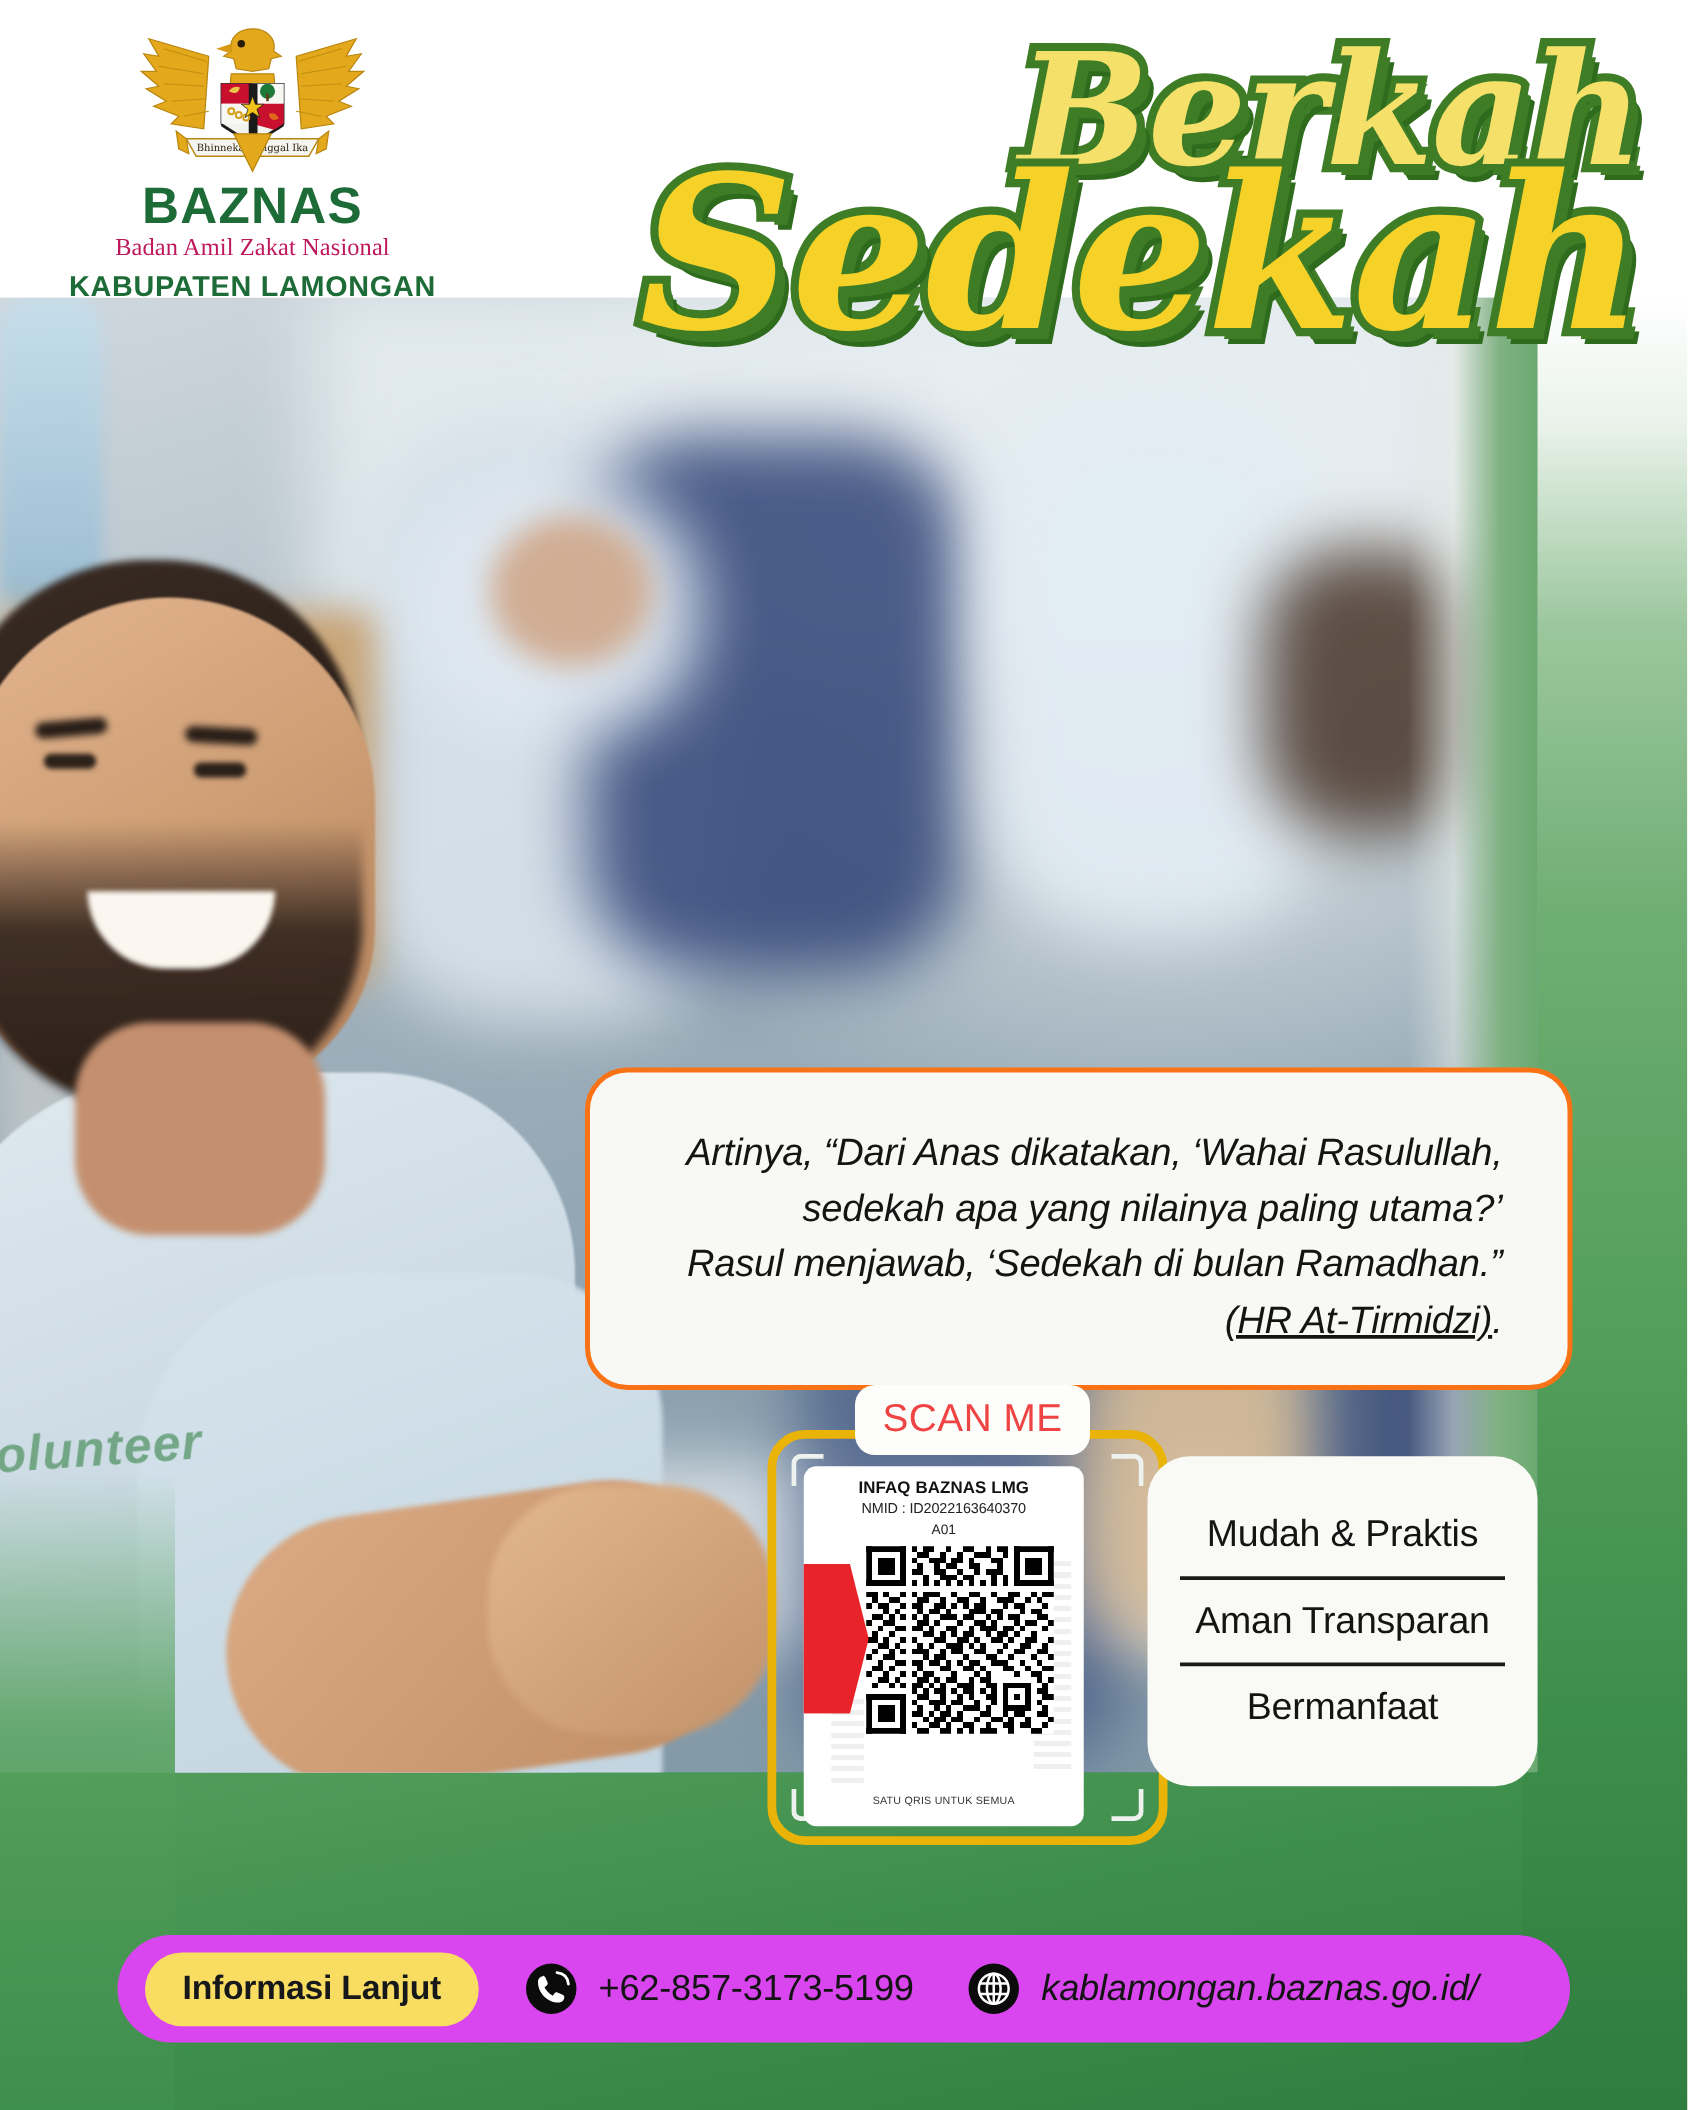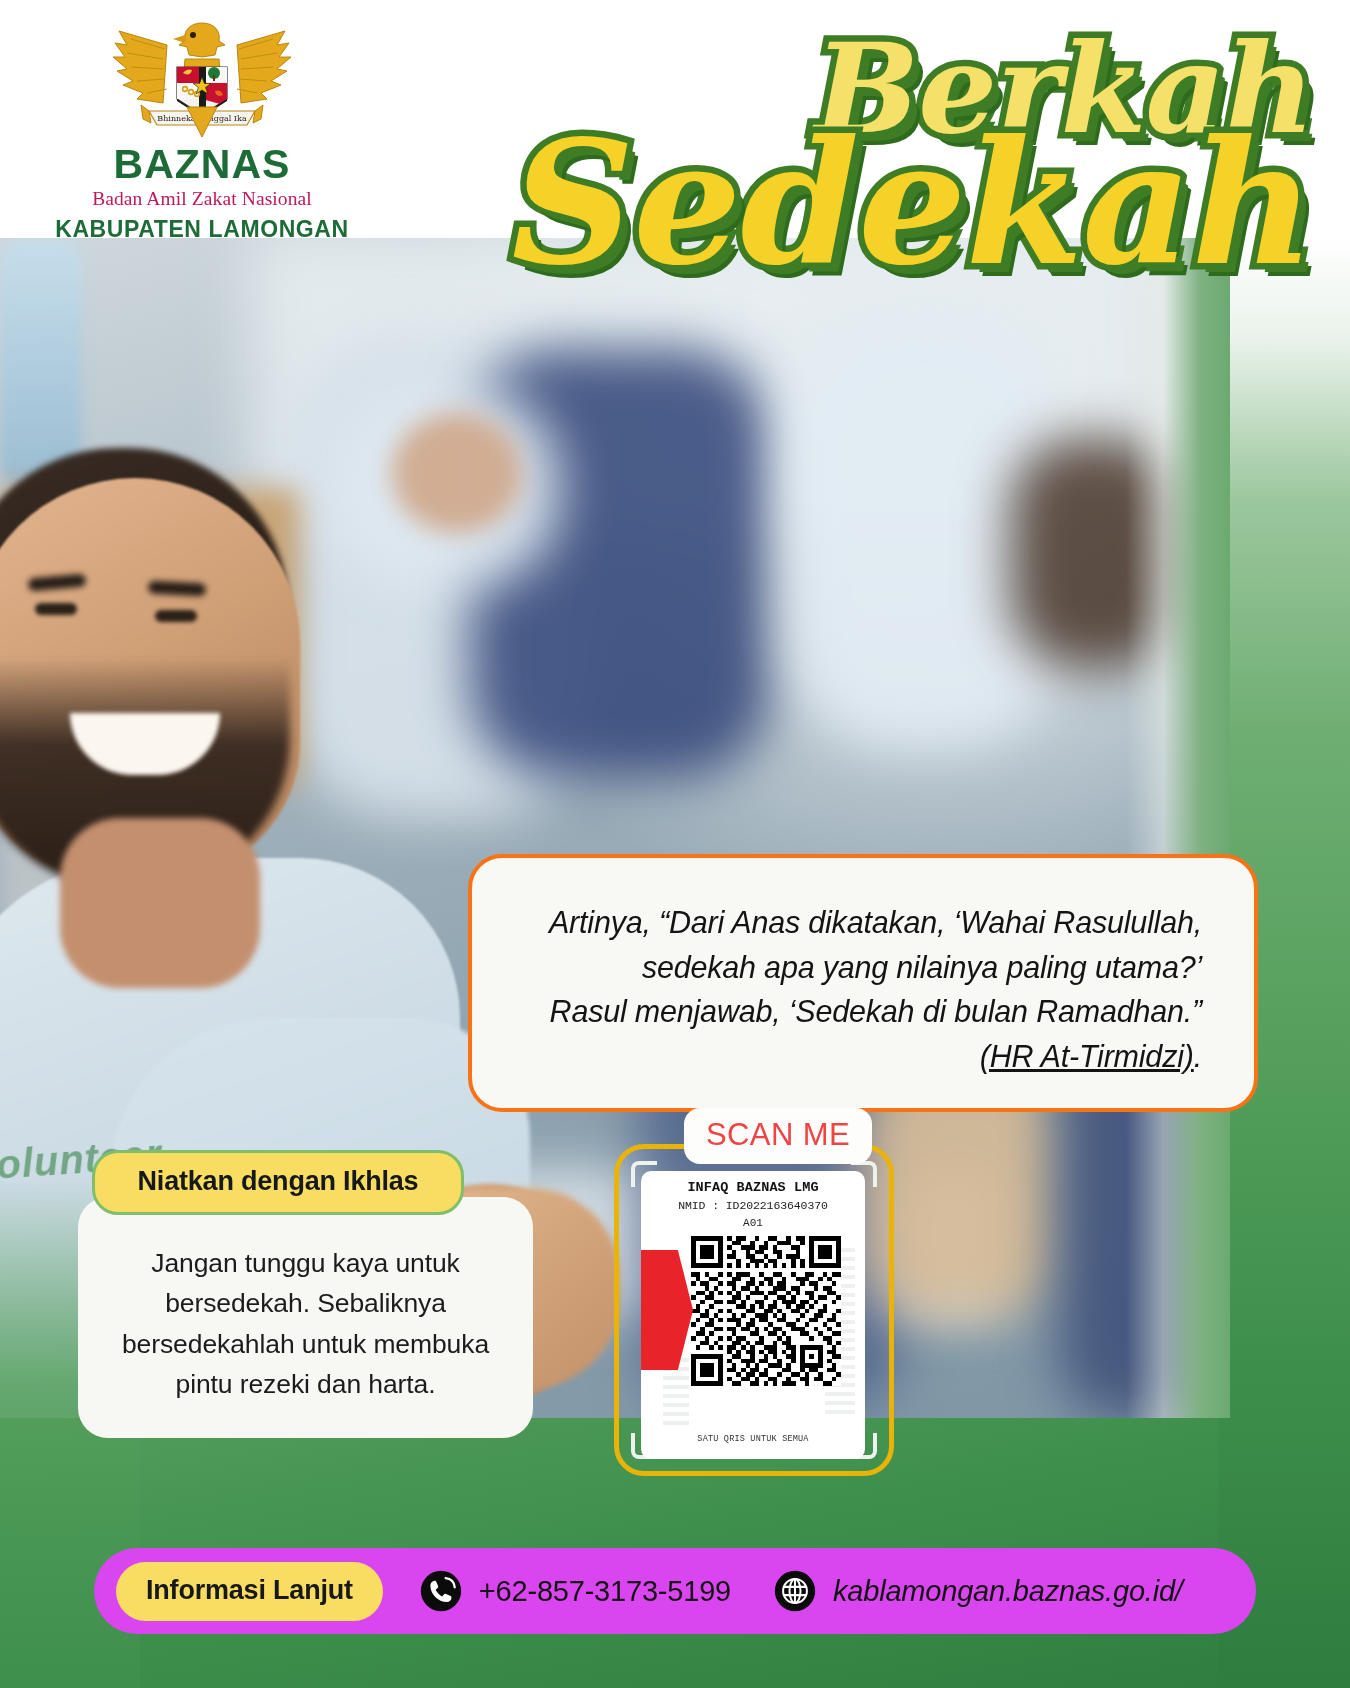--- a/index.html
+++ b/index.html
@@ -322,25 +322,24 @@
     border-radius: 16px;
     padding: 9px 22px 11px;
     font-size: 31px; font-weight: 500;
     color: #ef4444;
     letter-spacing: .4px;
     z-index: 3;
   }
   .qr-frame {
     position: relative;
     margin-top: 36px;
-    width: 280px; height: 332px;
-    border: 5px solid #eab308;
+    width: 320px; height: 332px;
+    border: 7px solid #eab308;
     border-radius: 30px;
     z-index: 1;
-    font-family: Liberation Mono, monospace;
   }
   .qr-card {
     position: absolute; left: 22px; top: 22px;
     width: 224px; height: 288px;
     background: #ffffff;
     border-radius: 10px;
     overflow: hidden;
     padding: 9px 8px 6px;
     text-align: center;
   }
@@ -536,24 +535,20 @@
     <div class="quote-body">
       <div class="quote-text">
         <div>Artinya, “Dari Anas dikatakan, ‘Wahai Rasulullah,</div>
         <div>sedekah apa yang nilainya paling utama?’</div>
         <div>Rasul menjawab, ‘Sedekah di bulan Ramadhan.”</div>
         <div><span class="quote-src">(HR At-Tirmidzi)</span><span>.</span></div>
       </div>
     </div>
   </div>
 
-  <div class="left-card">
-    <div class="lc-badge">Niatkan dengan Ikhlas</div>
-    <div class="lc-body">Jangan tunggu kaya untuk bersedekah. Sebaliknya bersedekahlah untuk membuka pintu rezeki dan harta.</div>
-  </div>
 
   <div class="qr-block">
     <div class="qr-scanme">SCAN ME</div>
     <div class="qr-frame">
       <div class="qr-corner qc-tl"></div>
       <div class="qr-corner qc-tr"></div>
       <div class="qr-corner qc-bl"></div>
       <div class="qr-corner qc-br"></div>
       <div class="qr-card">
         <div class="qr-title">INFAQ BAZNAS LMG</div>
@@ -861,20 +856,27 @@
                 <rect x="25" y="32" width="1" height="1"></rect>
               <rect x="29" y="32" width="2" height="1"></rect>
             </g>
           </svg>
         </div>
         <div class="qr-foot">SATU QRIS UNTUK SEMUA</div>
       </div>
     </div>
   </div>
 
+  <div class="benefits">
+    <div class="bf-item">Mudah &amp; Praktis</div>
+    <div class="bf-divider"></div>
+    <div class="bf-item">Aman Transparan</div>
+    <div class="bf-divider"></div>
+    <div class="bf-item">Bermanfaat</div>
+  </div>
 
   <div class="footer">
     <div class="ft-pill">Informasi Lanjut</div>
 
     <div class="ft-group">
       <svg class="ft-icon" viewBox="0 0 48 48">
         <circle cx="24" cy="24" r="22" fill="#0b0b0b"></circle>
         <path d="M17 13c-2.6 0-4.6 2.2-4.6 5 0 9.6 8.4 18 18 18 2.8 0 5-2 5-4.6 0-1-.5-1.7-1.4-2.1l-4.6-2c-.9-.4-1.9-.1-2.5.7l-1.6 2c-3.2-1.7-5.6-4.1-7.2-7.3l2-1.6c.8-.6 1-1.6.7-2.5l-2-4.6c-.4-.9-1.2-1.4-2.1-1.4z" fill="#ffffff"></path>
         <path d="M29 10c6 .6 9.4 4 10 10" fill="none" stroke="#ffffff" stroke-width="2.4" stroke-linecap="round"></path>
       </svg>

